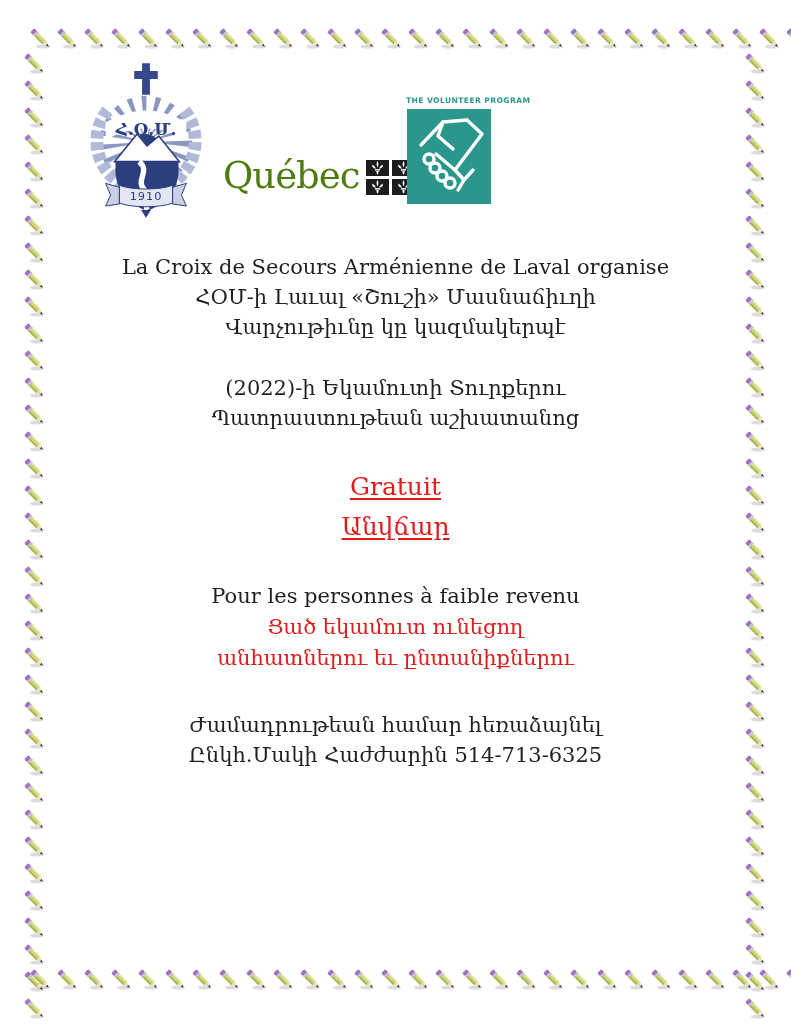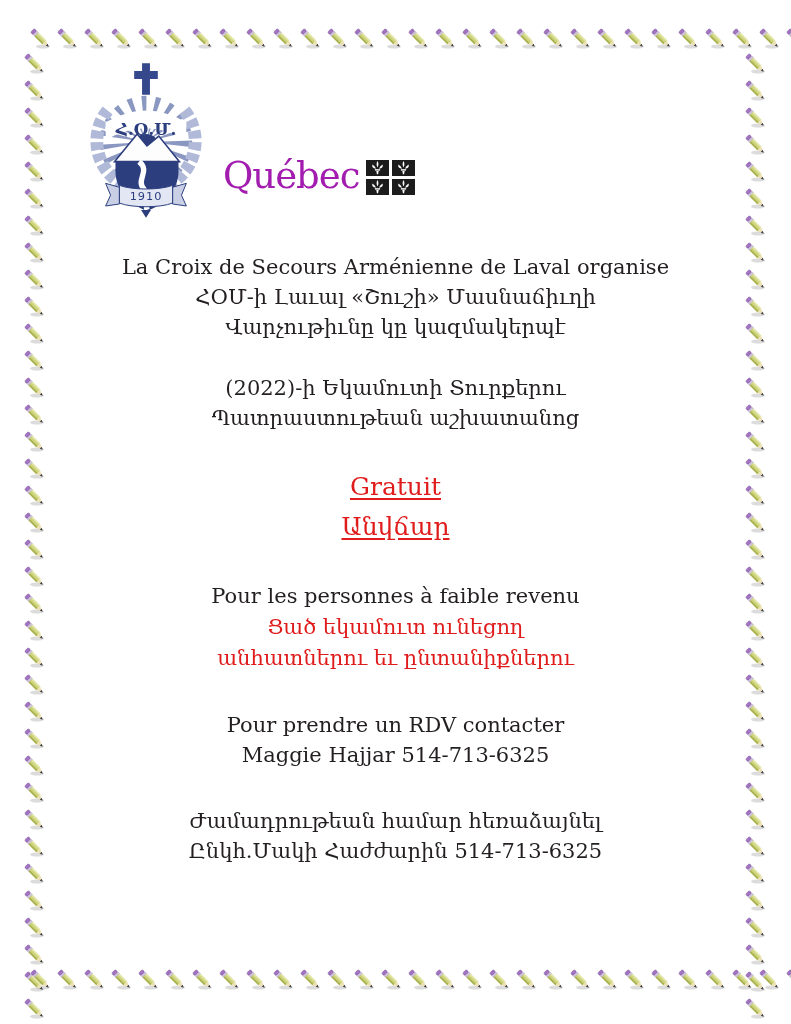--- a/index.html
+++ b/index.html
@@ -17,21 +17,21 @@
   #b-bottom{top:966px;}
   #b-left{left:21px;}
   #b-right{left:742px;}
   .pencil{width:27px;height:27px;flex:0 0 auto;}
   
   .content{position:absolute;left:60px;top:58px;width:671px;text-align:center;}
   
   .logos{position:relative;height:170px;text-align:left;}
   .emblem{position:absolute;left:22px;top:0;}
   .quebec{position:absolute;left:163px;top:96px;display:flex;align-items:center;}
-  .qc-word{font-size:37px;letter-spacing:-1px;color:#a21caf;line-height:1;}
+  .qc-word{font-size:37px;letter-spacing:-1px;color:#4d7c0f;line-height:1;}
   .qc-flag{margin-left:7px;margin-top:6px;}
   .volunteer{position:absolute;left:346px;top:38px;width:86px;text-align:center;}
   .vol-label{font-family:"DejaVu Sans","Liberation Sans",sans-serif;font-size:7.6px;font-weight:bold;
              color:#2b968c;letter-spacing:.4px;margin-bottom:4px;white-space:nowrap;}
   .canada{position:absolute;left:452px;top:92px;}
   .ca-wrap{position:relative;display:inline-block;}
   .ca-word{font-size:39px;letter-spacing:-.5px;color:#1c1c1c;line-height:1;}
   .ca-flag{position:absolute;right:-3px;top:-7px;}
   
   .sec{margin:0;}
@@ -549,20 +549,38 @@
               <path d="M6 0 C4.8 2.2 4.8 4.2 6 6.6 C7.2 4.2 7.2 2.2 6 0 Z"></path>
               <path d="M1 3.5 C.2 5.8 1.2 7.4 4.6 7.6 C3.6 6 2.6 4.6 1 3.5 Z"></path>
               <path d="M11 3.5 C11.8 5.8 10.8 7.4 7.4 7.6 C8.4 6 9.4 4.6 11 3.5 Z"></path>
               <rect x="3.4" y="8.2" width="5.2" height="1.4"></rect>
               <path d="M4.8 10 L7.2 10 L6.6 13.2 L5.4 13.2 Z"></path>
             </g>
           </g>
         </svg>
       </div>
 
+      <div class="volunteer">
+        <div class="vol-label">THE VOLUNTEER PROGRAM</div>
+        <svg width="84" height="95" viewBox="0 0 84 95">
+          <rect x="0" y="0" width="84" height="95" fill="#2b968c"></rect>
+          <g fill="none" stroke="#ffffff" stroke-width="3.4" stroke-linejoin="round" stroke-linecap="round">
+            <path d="M14,36 L36,13 L60,11"></path>
+            <path d="M60,11 L75,25 L48,61"></path>
+            <path d="M48,61 L29,45"></path>
+            <path d="M36,13 L31,27 L46,40"></path>
+            <circle cx="22" cy="50" r="5"></circle>
+            <circle cx="28" cy="59" r="5"></circle>
+            <circle cx="35" cy="67" r="5"></circle>
+            <circle cx="43" cy="74" r="5"></circle>
+            <path d="M48,61 L57,71 L66,61"></path>
+            <path d="M57,71 L51,81"></path>
+          </g>
+        </svg>
+      </div>
 
     </header>
 
     <section class="sec sec-intro">
       <p>La Croix de Secours Arménienne de Laval organise</p>
       <p>ՀՕՄ-ի Լաւալ «Շուշի»  Մասնաճիւղի</p>
       <p>Վարչութիւնը կը կազմակերպէ</p>
     </section>
 
     <section class="sec sec-clinic">
@@ -574,24 +592,20 @@
       <p class="red">Gratuit</p>
       <p class="red">Անվճար</p>
     </section>
 
     <section class="sec sec-elig">
       <p>Pour les personnes à faible revenu</p>
       <p class="red">Ցած եկամուտ  ունեցող</p>
       <p class="red">անհատներու եւ ընտանիքներու</p>
     </section>
 
-    <section class="sec sec-rdv">
-      <p>Pour prendre un RDV contacter</p>
-      <p>Maggie Hajjar 514-713-6325</p>
-    </section>
 
     <section class="sec sec-hy">
       <p>Ժամադրութեան համար հեռաձայնել</p>
       <p>Ընկհ.Մակի Հաժժարին  514-713-6325</p>
     </section>
 
   </main>
 </div>
 
 </body></html>

